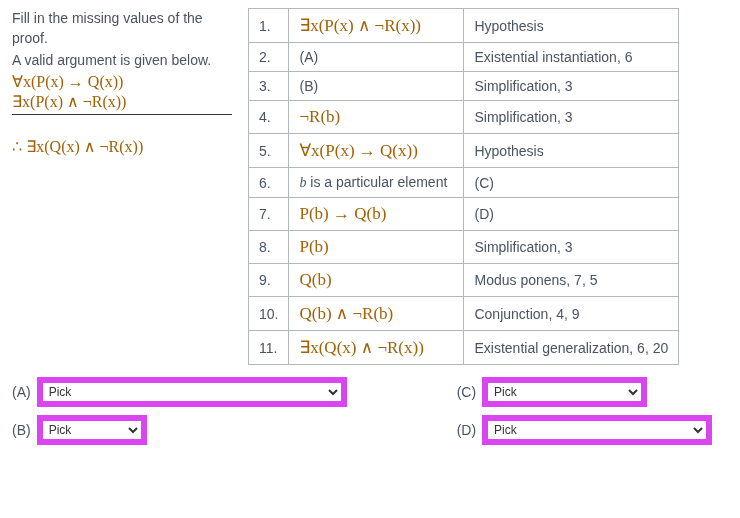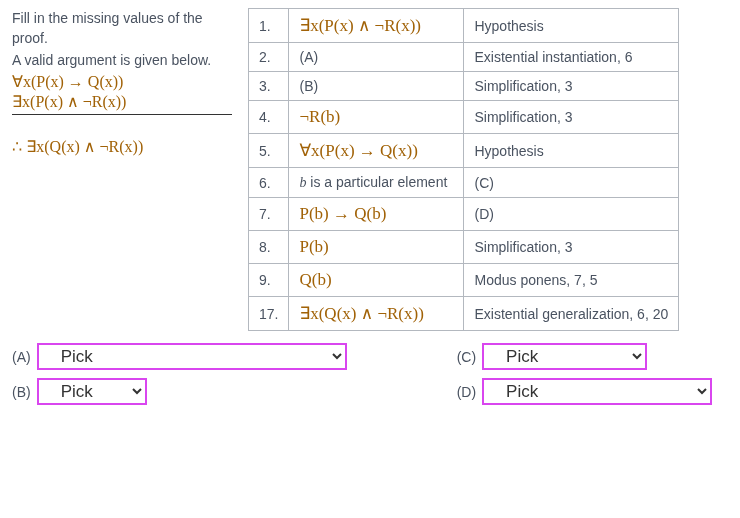--- a/index.html
+++ b/index.html
@@ -56,23 +56,23 @@
     table.proof td.just { font-size: 14px; }
     .ital { font-style: italic; font-family: 'Times New Roman', Times, serif; }
     .answers {
       margin-top: 12px;
       display: flex;
       gap: 110px;
     }
     .ans-col { display: flex; flex-direction: column; gap: 8px; }
     .ans-row { display: flex; align-items: center; gap: 6px; }
     .ans-row select {
-      border: 2px solid #d946ef;
-      font-size: 17px;
-      padding: 1px 18px;
+      border: 6px solid #d946ef;
+      font-size: 12px;
+      padding: 1px 2px;
       background: #fff;
       color: #333;
     }
     .sel-a { width: 310px; }
     .sel-b { width: 110px; }
     .sel-c { width: 165px; }
     .sel-d { width: 230px; }
   </style>
 </head>
 <body>
@@ -130,21 +130,26 @@
       <td class="num">8.</td>
       <td class="stmt"><span class="math">P(b)</span></td>
       <td class="just">Simplification, 3</td>
     </tr>
     <tr>
       <td class="num">9.</td>
       <td class="stmt"><span class="math">Q(b)</span></td>
       <td class="just">Modus ponens, 7, 5</td>
     </tr>
     <tr>
-      <td class="num">17.</td>
+      <td class="num">10.</td>
+      <td class="stmt"><span class="math">Q(b) ∧ ¬R(b)</span></td>
+      <td class="just">Conjunction, 4, 9</td>
+    </tr>
+    <tr>
+      <td class="num">11.</td>
       <td class="stmt"><span class="math">∃x(Q(x) ∧ ¬R(x))</span></td>
       <td class="just">Existential generalization, 6, 20</td>
     </tr>
   </tbody>
     </table>
 </div>
 
 <div class="answers">
   <div class="ans-col">
     <div class="ans-row">

